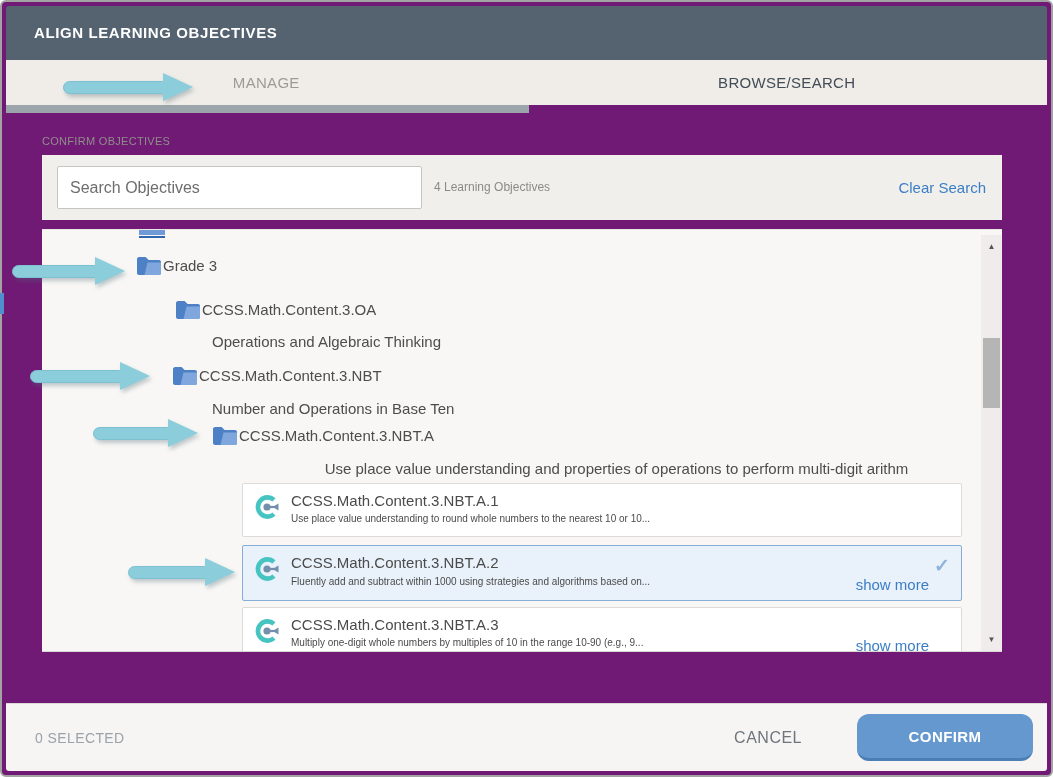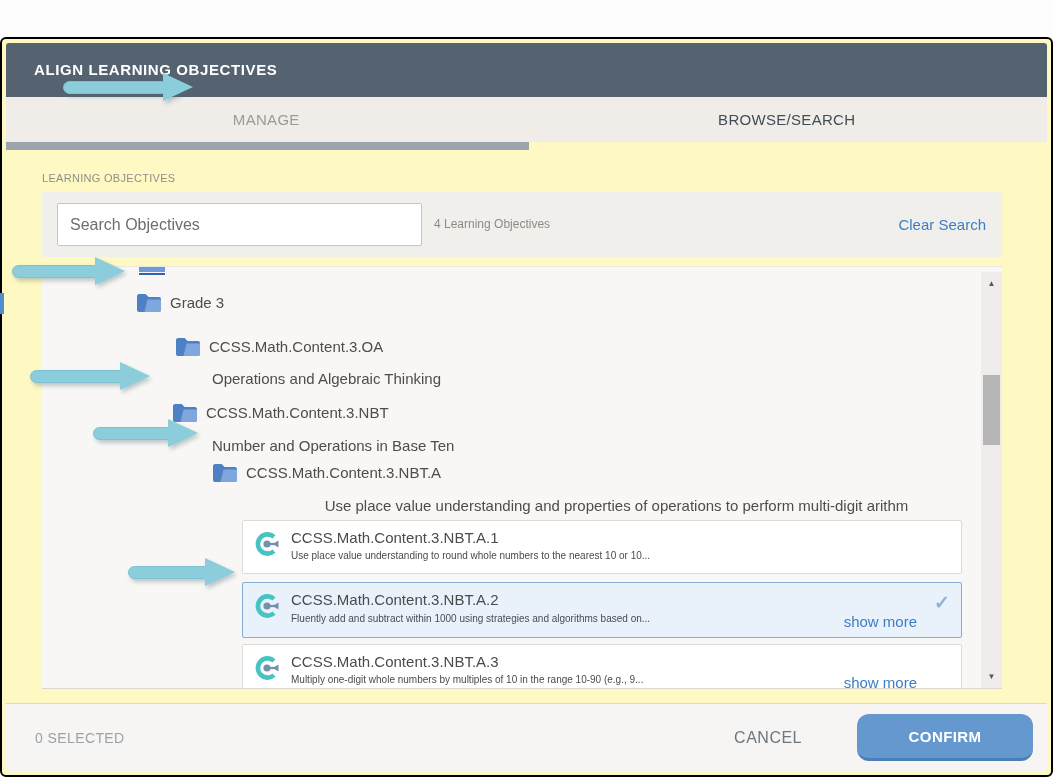--- a/index.html
+++ b/index.html
@@ -1,19 +1,19 @@
 <!DOCTYPE html>
 <html><head>
 <meta charset="utf-8">
 <style>
   * { margin:0; padding:0; box-sizing:border-box; }
   html,body { width:1053px; height:777px; background:#fff; font-family:"Liberation Sans", sans-serif; overflow:hidden; }
   .page { position:relative; width:1053px; height:777px; background:#fdfdfd; }
 
-  .dialog { position:absolute; inset:0; background:#fef9c3; border:2px solid #000000; border-radius:6px; overflow:hidden;margin-top:37px; }
+  .dialog { position:absolute; inset:0; background:#701a75; border:2px solid #a3a3a3; border-radius:6px; overflow:hidden; }
 
   
   .hdr { position:absolute; left:4px; right:4px; top:4px; height:54px; background:#556270; border-radius:3px 3px 0 0; }
   .hdr .title { position:absolute; left:28px; top:0; line-height:54px; color:#ffffff; font-size:15px; font-weight:bold; letter-spacing:.6px; }
 
   
   .tabbar { position:absolute; left:4px; right:4px; top:58px; height:45px; background:#f0ede9; display:flex; }
   .tab { flex:1; display:flex; align-items:center; justify-content:center; font-size:15px; letter-spacing:.3px; cursor:pointer; }
   .tab.active { color:#414c57; }
   .tab.inactive { color:#9b9b94; }
@@ -23,36 +23,36 @@
 
   
   .search-panel { position:absolute; left:40px; top:153px; width:960px; height:65px; background:#f1efec; }
   .search-input { position:absolute; left:15px; top:11px; width:365px; height:43px; border:1px solid #c7c5c1; border-radius:2px; background:#fff; font-size:16px; color:#555; padding:0 12px; font-family:"Liberation Sans", sans-serif; outline:none; }
   .search-input::placeholder { color:#6e6e6e; }
   .results-count { position:absolute; left:392px; top:0; line-height:65px; font-size:12px; color:#8b8b86; }
   .clear-search { position:absolute; right:16px; top:0; line-height:65px; font-size:15px; color:#3b7ec6; cursor:pointer; }
 
   
   .scroll-area { position:absolute; left:40px; top:227px; width:960px; height:423px; background:#f8f7f5; border-top:1px solid #eae8e4; border-bottom:1px solid #dbd8d4; overflow:hidden; }
-  .trow { position:absolute; display:flex; align-items:center; gap:8px; cursor:pointer; }
+  .trow { position:absolute; display:flex; align-items:center; gap:1px; cursor:pointer; }
   .tlabel { font-size:15px; color:#4d4d4d; white-space:nowrap; }
   .tdesc { position:absolute; font-size:15px; color:#4d4d4d; white-space:nowrap;text-align:center; }
   .folder { width:26px; height:21px; flex:0 0 26px; }
   .partial-folder { position:absolute; left:97px; top:0; width:26px; height:9px; }
   .partial-folder .pf1 { width:26px; height:5px; background:#6f9ad6; }
   .partial-folder .pf2 { width:26px; height:2px; background:#2f64ae; margin-top:1px; }
 
   
   .card { position:absolute; left:200px; width:720px; background:#fff; border:1px solid #dedbd7; border-radius:2px; cursor:pointer; }
   .card.selected { background:#e9f1fa; border:1px solid #86aed6;text-decoration:underline; }
   .card .obj-icon { position:absolute; left:11px; top:10px; width:26px; height:26px; }
   .card .code { position:absolute; left:48px; top:8px; font-size:15px; color:#4b4b4b; white-space:nowrap; }
   .card .desc { position:absolute; left:48px; top:29px; right:112px; font-size:10px; color:#4b4b4b; white-space:nowrap; overflow:hidden; }
   .card .desc.full { right:14px; }
-  .card .show-more { position:absolute; right:44px; top:29px; font-size:15px; color:#3b7ec6; cursor:pointer; white-space:nowrap;text-align:right; }
+  .card .show-more { position:absolute; right:32px; top:29px; font-size:15px; color:#3b7ec6; cursor:pointer; white-space:nowrap;text-align:right; }
   .card .check { position:absolute; right:11px; top:8px; font-size:19px; font-weight:bold; color:#8fb3da; }
 
   
   .sbar { position:absolute; right:0; top:5px; width:21px; height:417px; background:#efeceb; }
   .sbar .sarrow { position:absolute; left:0; width:21px; height:16px; text-align:center; font-size:8px; color:#555; line-height:16px; cursor:pointer; }
   .sbar .up { top:4px; } .sbar .down { bottom:4px; }
   .sbar .thumb { position:absolute; left:2px; top:103px; width:17px; height:70px; background:#b5b5b5; cursor:pointer; }
 
   
   .footer { position:absolute; left:4px; right:4px; bottom:4px; height:68px; background:#f6f5f3; border-top:1px solid #dcd9d5; border-radius:0 0 3px 3px; }
@@ -95,21 +95,21 @@
     <div class="tabbar">
       <div class="tab inactive">
         <span>MANAGE</span>
       </div>
       <div class="tab active">
         <span>BROWSE/SEARCH</span>
       </div>
     </div>
     <div class="tab-indicator"></div>
 
-    <div class="section-label">LEARNING OBJECTIVES</div>
+    <div class="section-label">CONFIRM OBJECTIVES</div>
 
     <div class="search-panel">
       <input class="search-input" type="text" placeholder="Search Objectives" style="">
       <div class="results-count">4 Learning Objectives</div>
       <div class="clear-search">Clear Search</div>
     </div>
 
     <div class="scroll-area">
 
       <div class="partial-folder">

